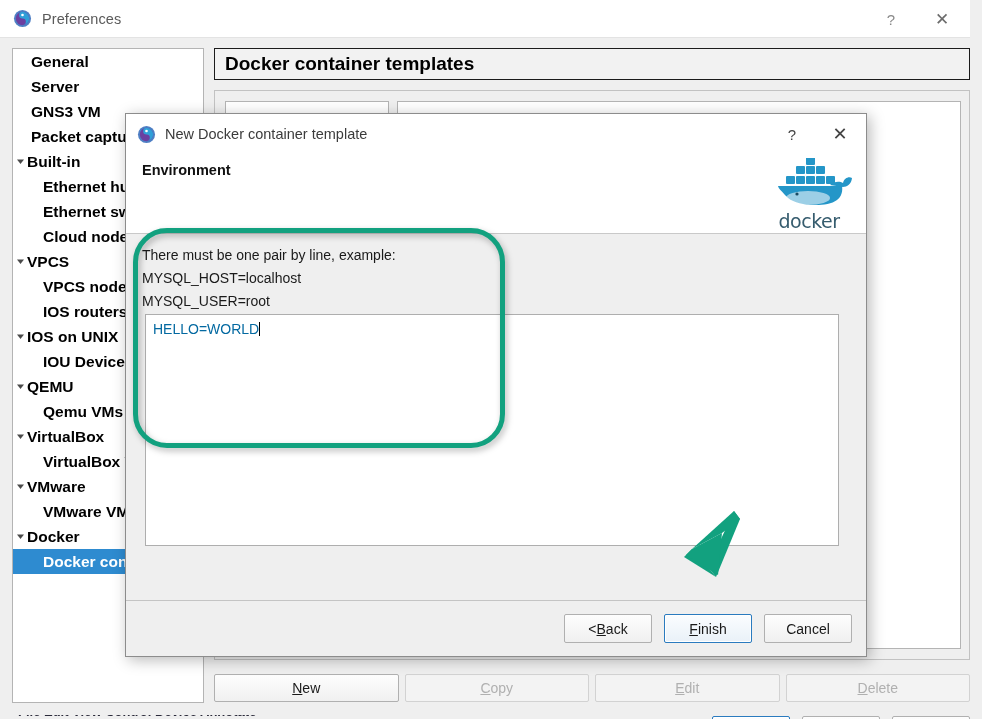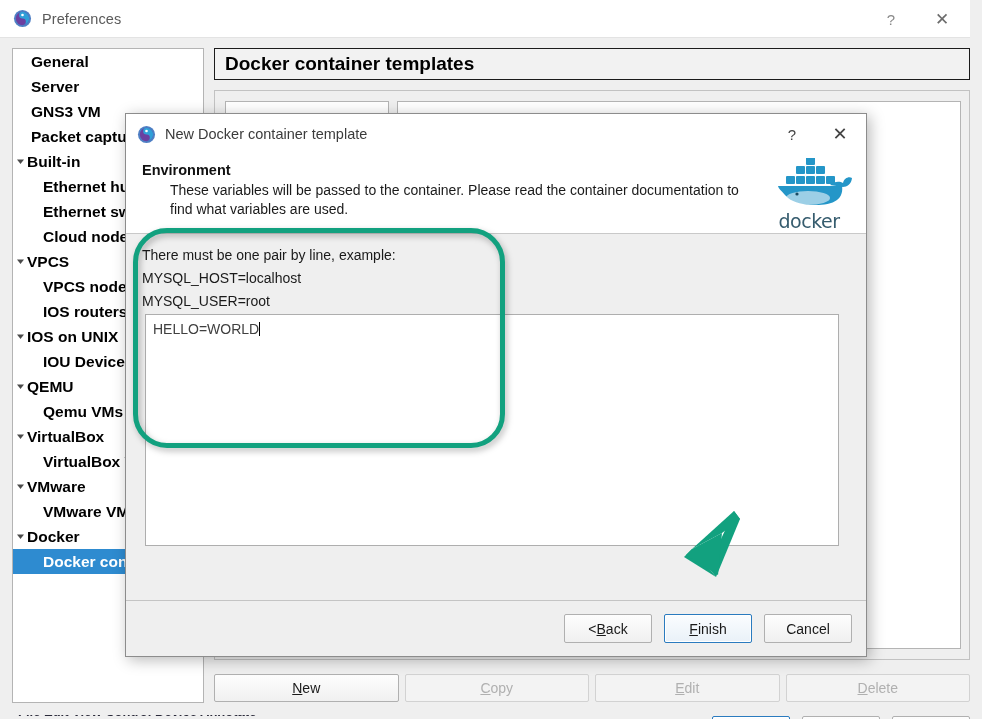--- a/index.html
+++ b/index.html
@@ -205,21 +205,21 @@
   .hint-line {
     font-size: 14px; color: #1a1a1a;
     line-height: 23px;
     white-space: nowrap;
   }
   .env-textarea {
     position: absolute; left: 19px; top: 80px;
     width: 694px; height: 232px;
     background: #ffffff;
     border: 1px solid #aeaeae;
-    font-size: 14px; color: #404040;
+    font-size: 14px; color: #0369a1;
     padding: 5px 7px;
     font-family: "Liberation Sans", sans-serif;
     line-height: 18px;
     overflow: hidden;
   }
   .caret {
     display: inline-block; width: 1px; height: 14px;
     background: #000; vertical-align: -2px;
   }
 
@@ -421,21 +421,20 @@
       </div>
       <div class="dlg-title">New Docker container template</div>
       <div class="dlg-ctrls">
         <div class="dlg-ctrl">?</div>
         <div class="dlg-ctrl close">✕</div>
       </div>
     </div>
 
     <div class="dlg-head">
       <h3>Environment</h3>
-      <p>These variables will be passed to the container. Please read the container documentation to find what variables are used.</p>
       <div class="docker-logo">
         <svg width="86" height="56" viewBox="0 0 86 56">
           <g fill="#2496c8">
             <rect x="30" y="8" width="9" height="8" rx="1"></rect>
             <rect x="30" y="18" width="9" height="8" rx="1"></rect>
             <rect x="40" y="8" width="9" height="8" rx="1"></rect>
             <rect x="40" y="18" width="9" height="8" rx="1"></rect>
             <rect x="50" y="8" width="9" height="8" rx="1"></rect>
             <rect x="50" y="18" width="9" height="8" rx="1"></rect>
             <rect x="20" y="18" width="9" height="8" rx="1"></rect>

